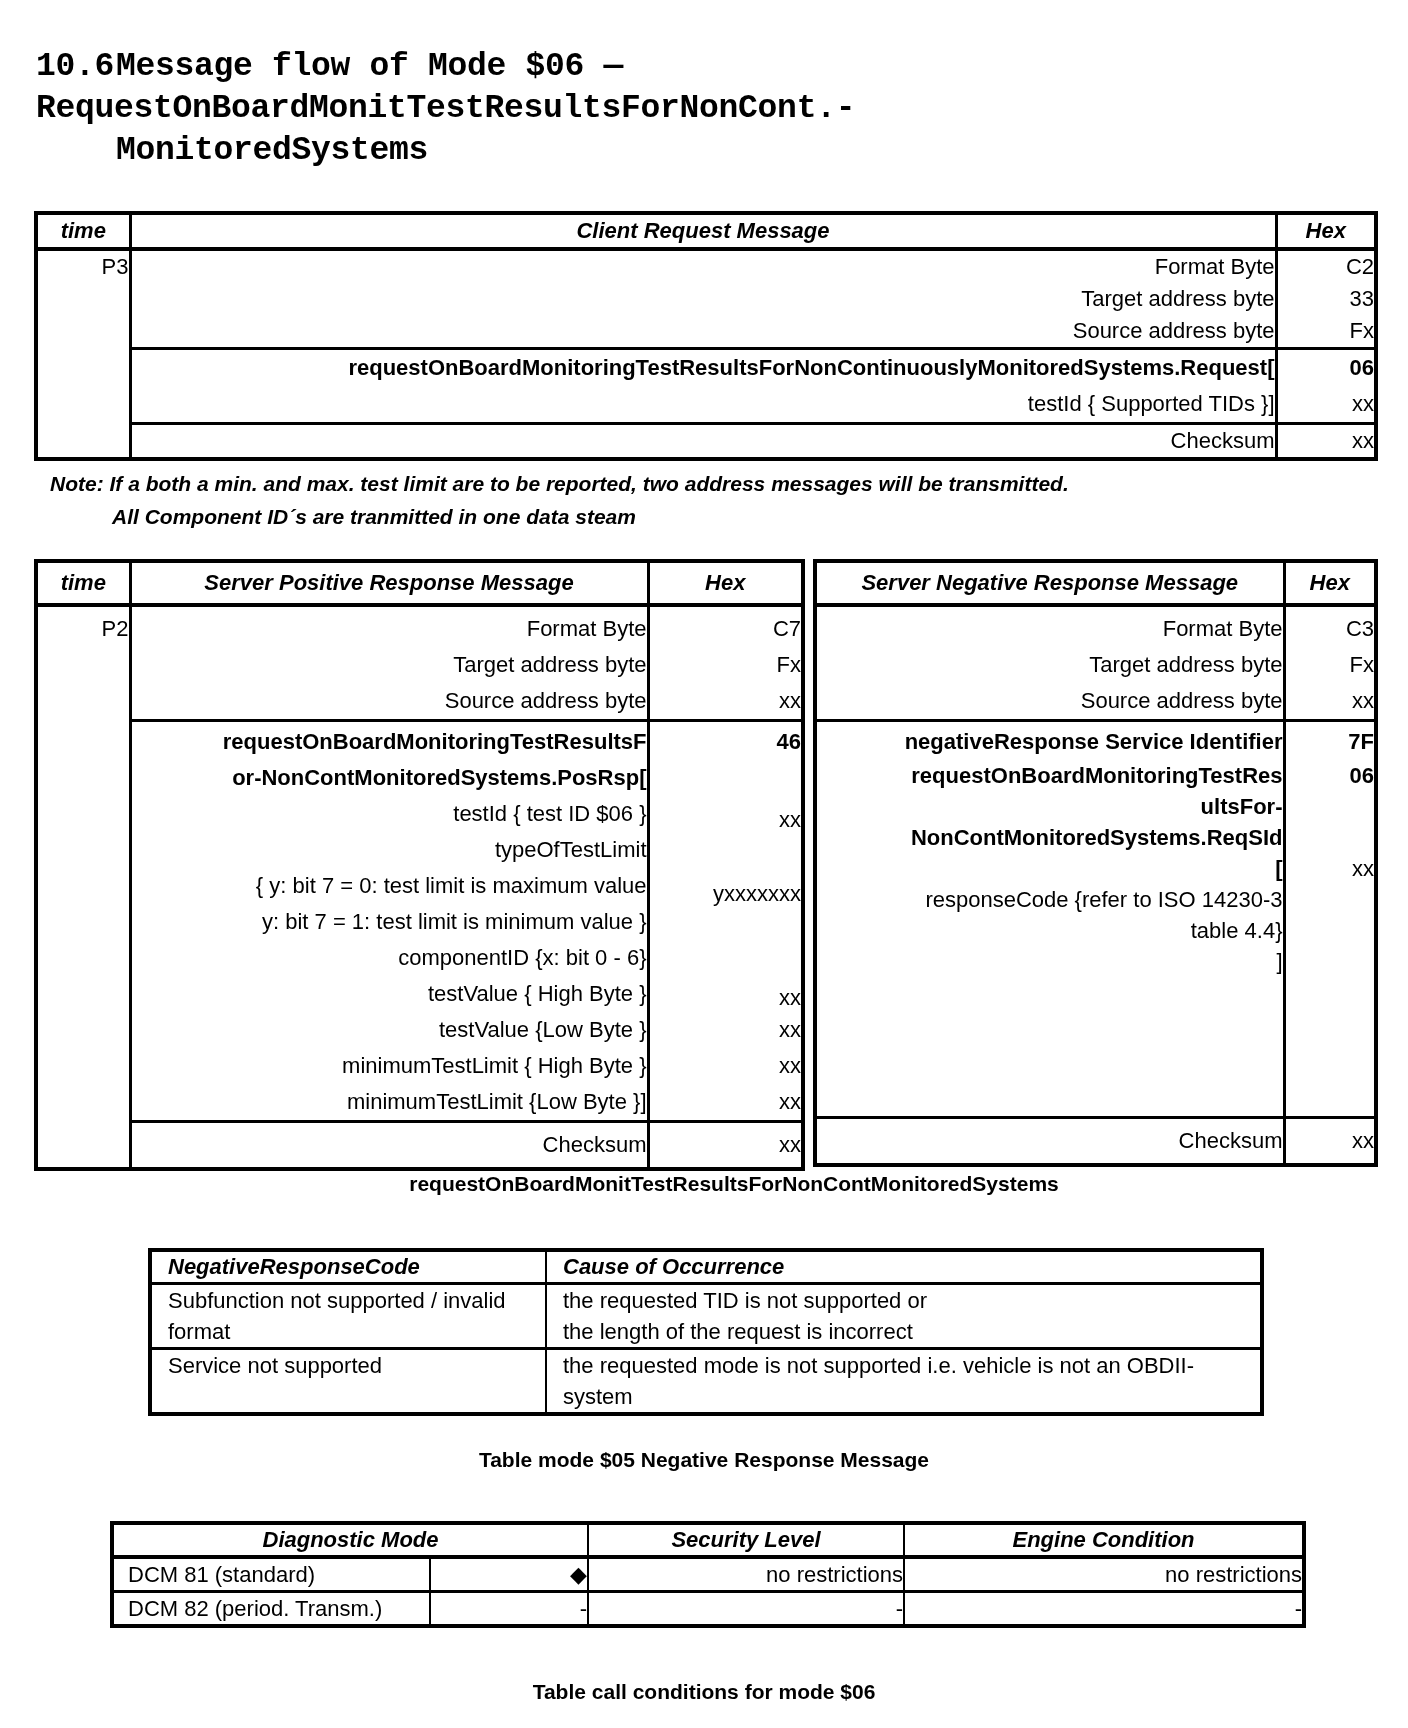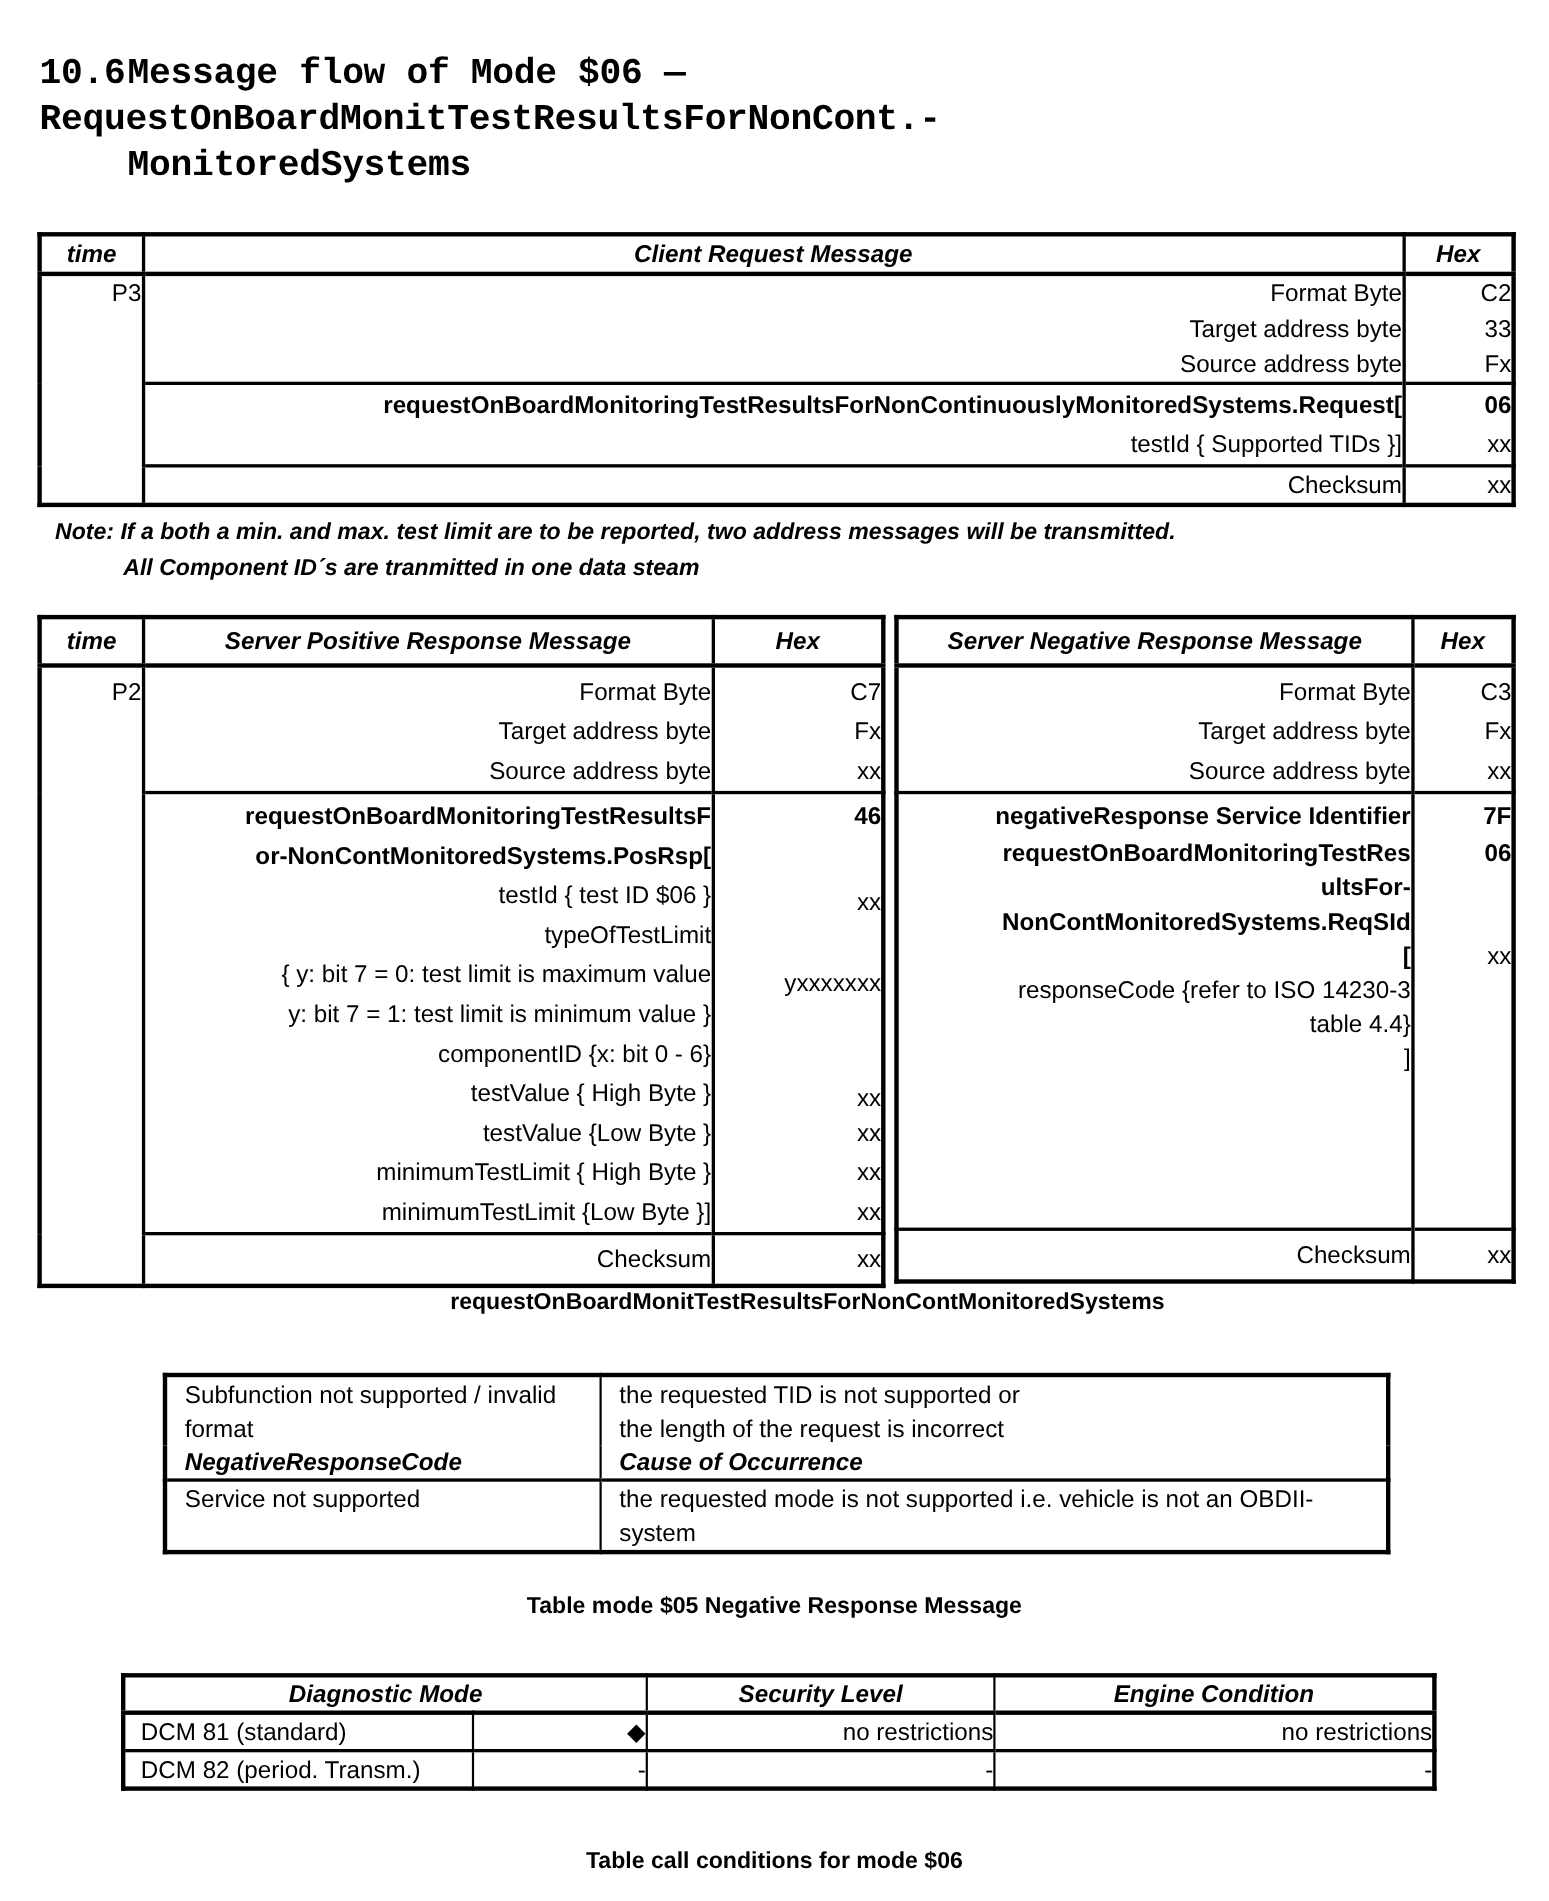--- a/index.html
+++ b/index.html
@@ -201,32 +201,32 @@
 
 <div class="caption" style="top:1172px; left:30px;">requestOnBoardMonitTestResultsForNonContMonitoredSystems</div>
 
 <table class="t thick" style="left:148px; top:1248px; width:1112px;">
   <colgroup>
       <col style="width:396px">
       <col style="width:716px">
     </colgroup>
   <tbody>
       <tr>
+    <th class="l" style="font-style:italic; font-weight:bold; text-align:left; height:30px; border-bottom:3px solid #000;">NegativeResponseCode</th>
+    <th class="l vl" style="font-style:italic; font-weight:bold; text-align:left; border-bottom:3px solid #000;">Cause of Occurrence</th>
+  </tr>
+  <tr>
     <td class="l" style="vertical-align:top;">
       <div style="line-height:31px;">Subfunction not supported / invalid</div>
       <div style="line-height:31px;">format</div>
     </td>
     <td class="l vl" style="vertical-align:top;">
       <div style="line-height:31px;">the requested TID is not supported or</div>
       <div style="line-height:31px;">the length of the request is incorrect</div>
     </td>
-  </tr>
-  <tr>
-    <th class="l" style="font-style:italic; font-weight:bold; text-align:left; height:30px; border-bottom:3px solid #000;">NegativeResponseCode</th>
-    <th class="l vl" style="font-style:italic; font-weight:bold; text-align:left; border-bottom:3px solid #000;">Cause of Occurrence</th>
   </tr>
   <tr>
     <td class="l hl" style="vertical-align:top; border-top-width:3px;">
       <div style="line-height:31px;">Service not supported</div>
       <div style="line-height:31px; height:31px;"></div>
     </td>
     <td class="l vl hl" style="vertical-align:top; border-top-width:3px;margin-top:37px;">
       <div style="line-height:31px;">the requested mode is not supported i.e. vehicle is not an OBDII-</div>
       <div style="line-height:31px;">system</div>
     </td>

